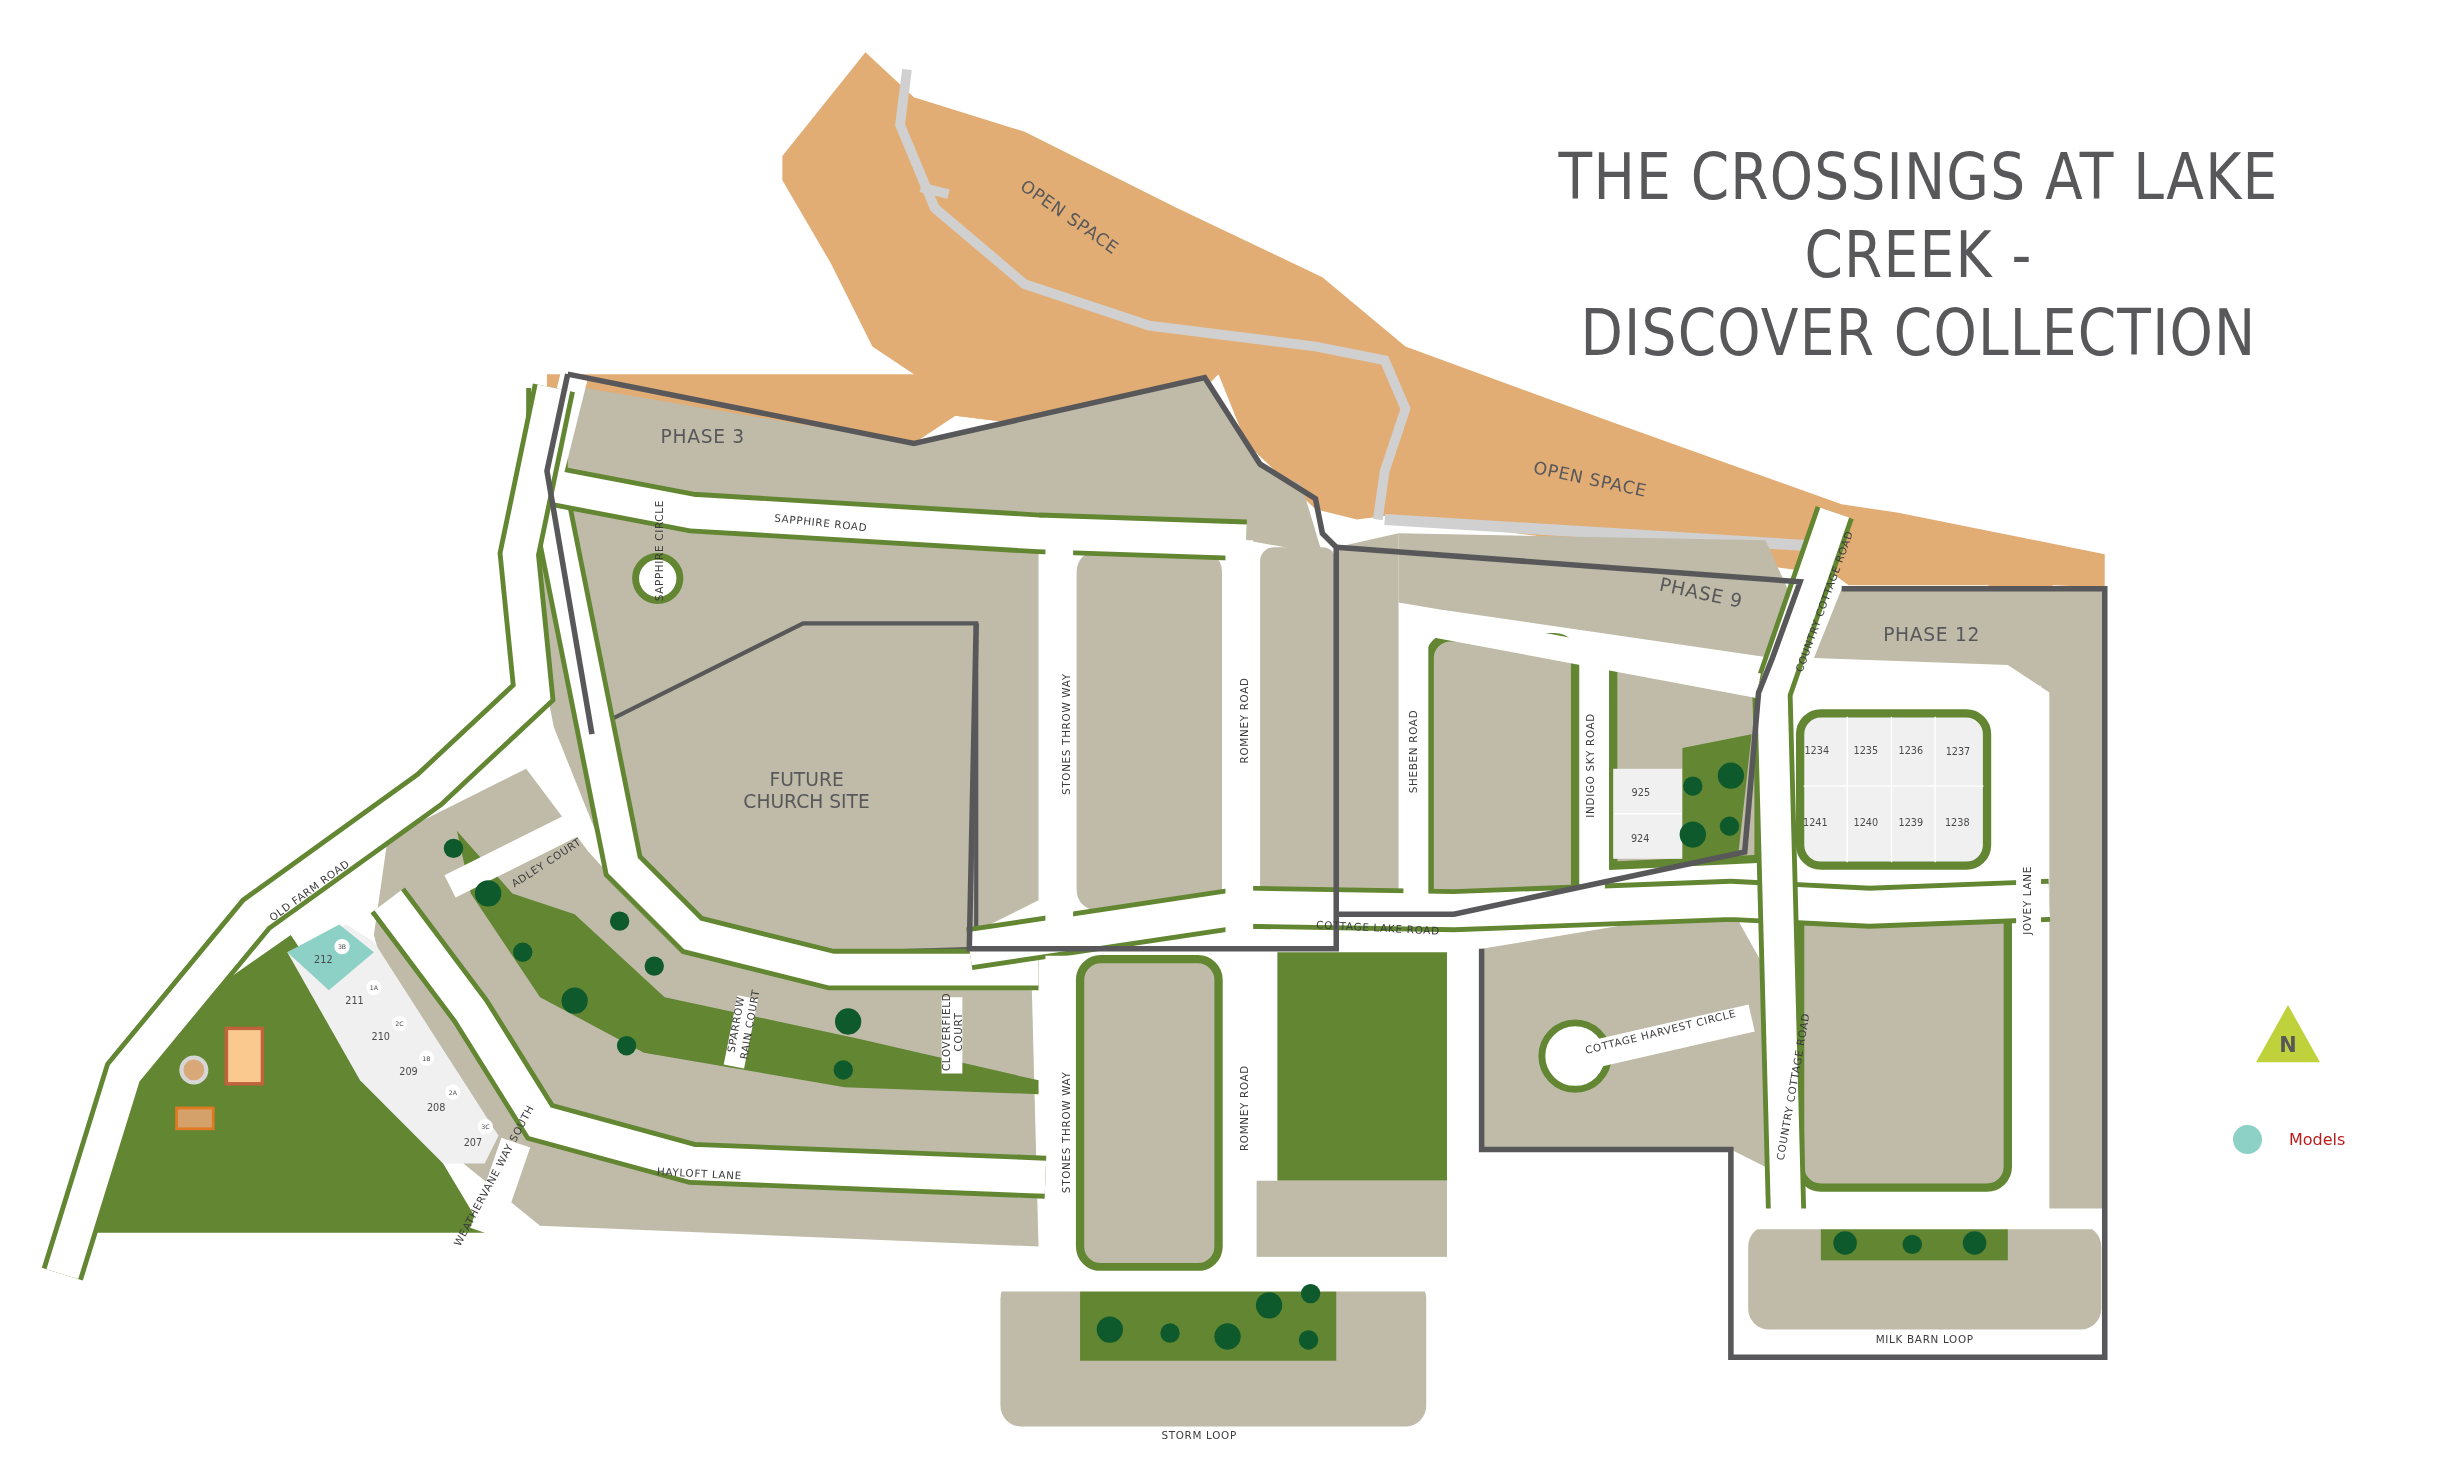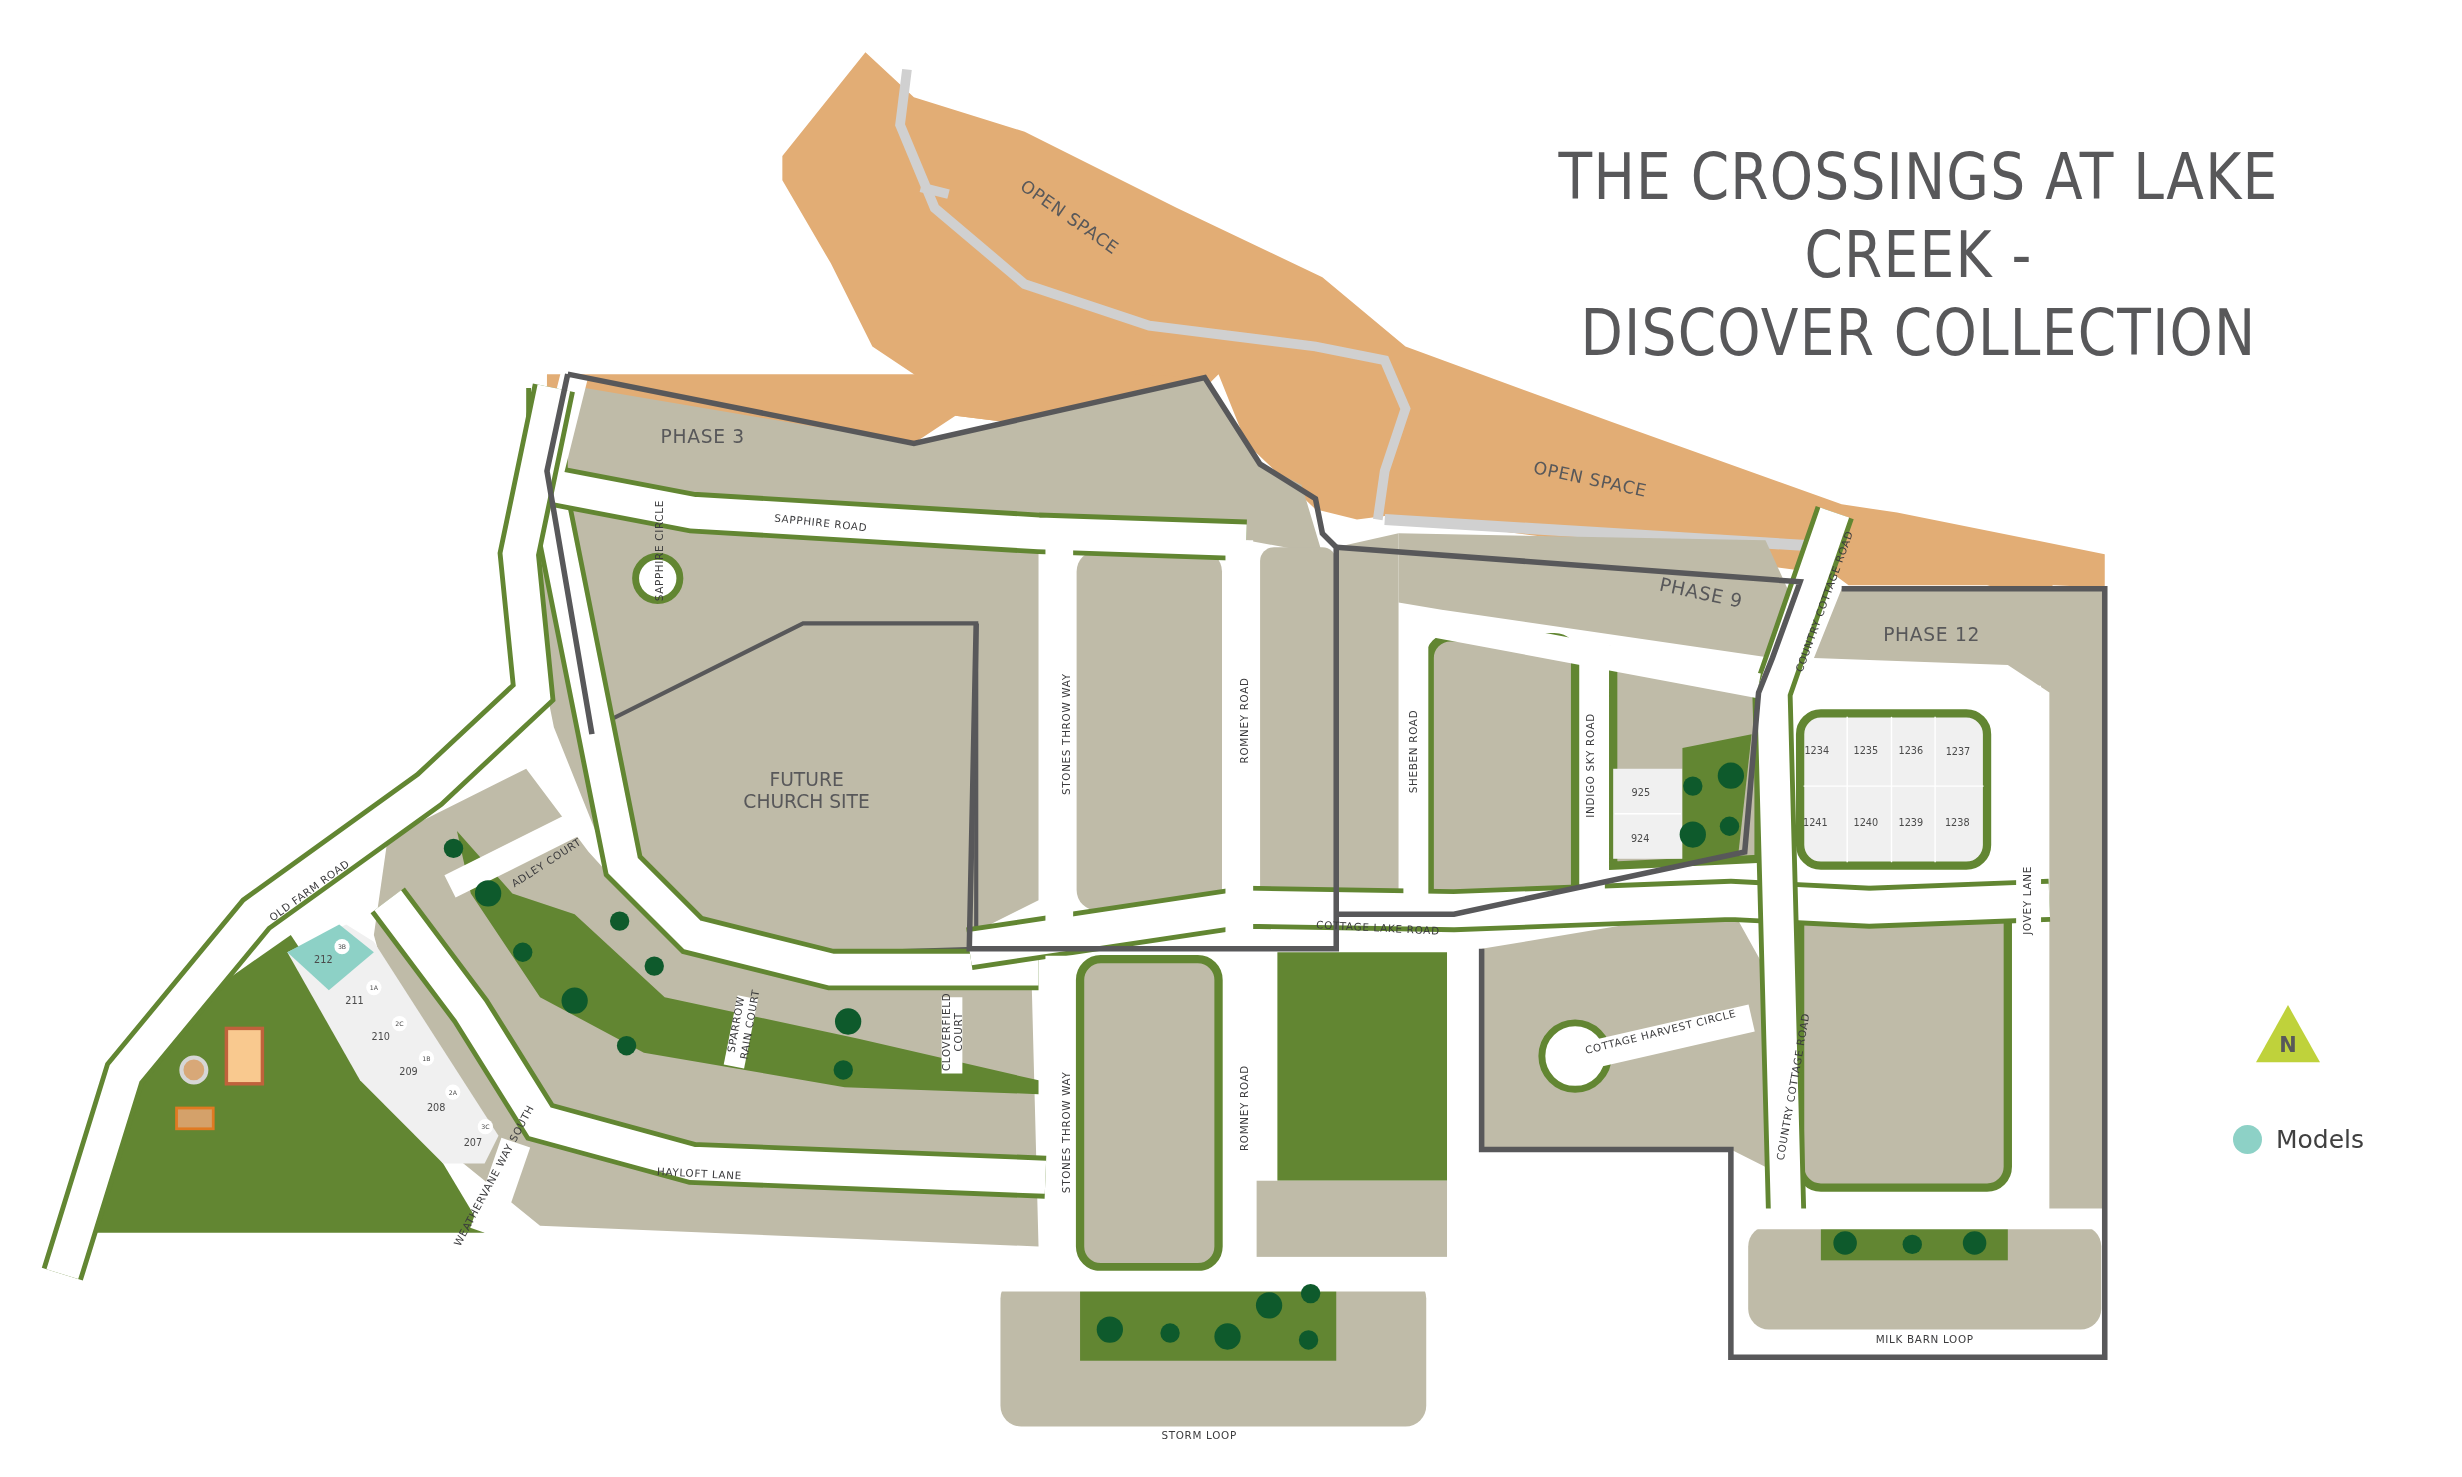--- a/index.html
+++ b/index.html
@@ -3,21 +3,21 @@
 <meta charset="utf-8">
 <style>
   html,body{margin:0;padding:0;background:#ffffff;}
   body{width:2462px;height:1478px;position:relative;overflow:hidden;font-family:"DejaVu Sans","Liberation Sans",sans-serif;}
   svg#map{position:absolute;left:0;top:0;}
   .title{position:absolute;left:1413px;top:138px;width:1011px;text-align:center;color:#58585a;font-family:"DejaVu Sans",sans-serif;font-size:64px;line-height:78px;letter-spacing:1.4px;transform:scaleX(0.86);transform-origin:center top;}
   .legend{position:absolute;}
   .north{left:2256px;top:1005px;width:64px;height:60px;}
   .models{left:2233px;top:1125px;display:flex;align-items:center;gap:14px;}
   .models .dot{width:29px;height:29px;border-radius:50%;background:#8dd1c6;}
-  .models .lbl{font-size:25px;color:#404040;font-family:"DejaVu Sans",sans-serif;}
+  .models .lbl{font-size:16px;color:#b91c1c;font-family:"DejaVu Sans",sans-serif;margin-left:13px;}
   .lbl-road{font-family:"DejaVu Sans",sans-serif;fill:#3b3b3d;font-size:15px;letter-spacing:1px;}
   .lbl-phase{font-family:"DejaVu Sans",sans-serif;fill:#58585a;font-size:27px;letter-spacing:1px;}
   .lbl-open{font-family:"DejaVu Sans",sans-serif;fill:#58585a;font-size:25px;letter-spacing:1px;}
   .lbl-lot{font-family:"DejaVu Sans",sans-serif;fill:#4a4a4a;font-size:14px;}
   .lbl-big{font-family:"DejaVu Sans",sans-serif;fill:#58585a;font-size:27px;}
 </style>
 </head>
 <body>
 
 <svg id="map" width="2462" height="1478" viewBox="0 0 3556 2134">

